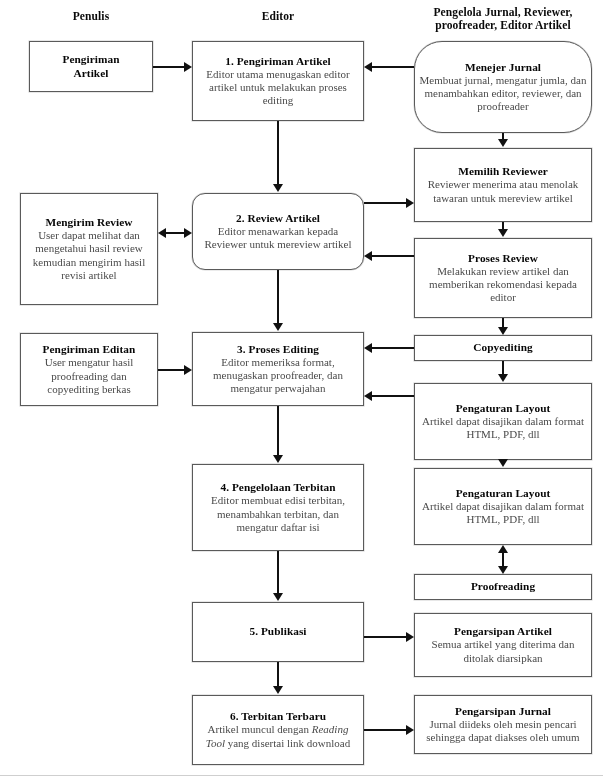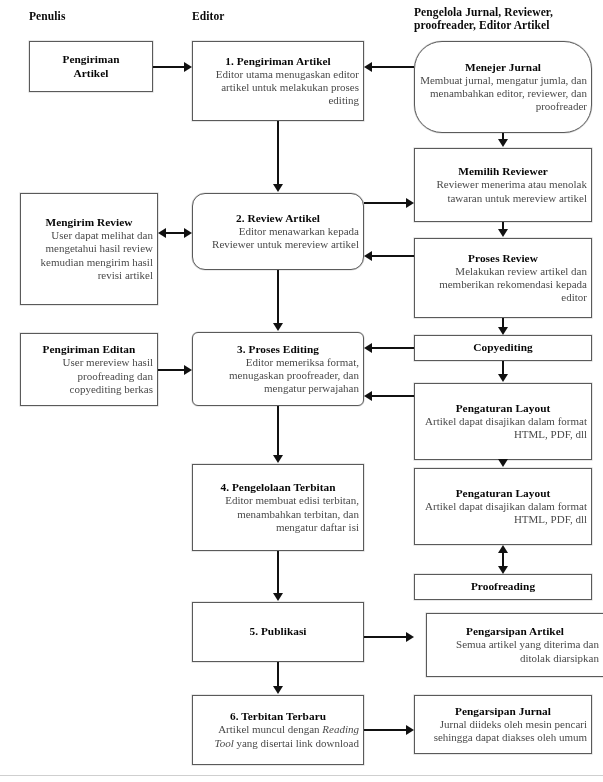--- a/index.html
+++ b/index.html
@@ -13,21 +13,21 @@
     height:782px;
     background:#ffffff;
     overflow:hidden;
   }
   
   .col-head{
     position:absolute;
     font-weight:bold;
     font-size:11.5px;
     line-height:13px;
-    text-align:left;
+    text-align:center;
     color:#0a0a0a;
     letter-spacing:.1px;
   }
   
   .box{
     position:absolute;
     box-sizing:border-box;
     border:1.4px solid #5a5a5a;
     background:#ffffff;
     box-shadow:0 0 0 0.6px #d8d8d8;
@@ -43,21 +43,20 @@
     font-size:11.3px;
     line-height:13.2px;
     color:#070707;
     letter-spacing:.05px;
   }
   .box .bdy{
     font-size:11px;
     line-height:13.2px;
     color:#4a4a4a;
     margin-top:0px;
-    text-align:right;
   }
   .box .bdy i{font-style:italic;}
   
   .ln{
     position:absolute;
     background:#111;
   }
   .ln.h{height:1.8px;}
   .ln.v{width:1.8px;}
   .ah{ 
@@ -107,34 +106,34 @@
     <div class="ttl">Artikel</div>
   </div>
 
   <div class="box" style="left:20px; top:193px; width:138px; height:112px;">
     <div class="ttl">Mengirim Review</div>
     <div class="bdy">User dapat melihat dan mengetahui hasil review kemudian mengirim hasil revisi artikel</div>
   </div>
 
   <div class="box" style="left:20px; top:333px; width:138px; height:73px;">
     <div class="ttl">Pengiriman Editan</div>
-    <div class="bdy">User mereview hasil proofreading dan copyediting berkas</div>
+    <div class="bdy">User mengatur hasil proofreading dan copyediting berkas</div>
   </div>
 
   <div class="box" style="left:192px; top:41px; width:172px; height:80px;">
     <div class="ttl">1. Pengiriman Artikel</div>
     <div class="bdy">Editor utama menugaskan editor artikel untuk melakukan proses editing</div>
   </div>
 
   <div class="box" style="left:192px; top:193px; width:172px; height:77px;border-radius:13px;">
     <div class="ttl">2. Review Artikel</div>
     <div class="bdy">Editor menawarkan kepada Reviewer untuk mereview artikel</div>
   </div>
 
-  <div class="box" style="left:192px; top:332px; width:172px; height:74px;border-radius:6px;">
+  <div class="box" style="left:192px; top:332px; width:172px; height:74px;">
     <div class="ttl">3. Proses Editing</div>
     <div class="bdy">Editor memeriksa format, menugaskan proofreader, dan mengatur perwajahan</div>
   </div>
 
   <div class="box" style="left:192px; top:464px; width:172px; height:87px;">
     <div class="ttl">4. Pengelolaan Terbitan</div>
     <div class="bdy">Editor membuat edisi terbitan, menambahkan terbitan, dan mengatur daftar isi</div>
   </div>
 
   <div class="box" style="left:192px; top:602px; width:172px; height:60px;gap:36px;">
@@ -174,21 +173,21 @@
 
   <div class="box" style="left:414px; top:468px; width:178px; height:77px;">
     <div class="ttl">Pengaturan Layout</div>
     <div class="bdy">Artikel dapat disajikan dalam format HTML, PDF, dll</div>
   </div>
 
   <div class="box" style="left:414px; top:574px; width:178px; height:26px;">
     <div class="ttl">Proofreading</div>
   </div>
 
-  <div class="box" style="left:414px; top:613px; width:178px; height:64px;margin-left:12px;">
+  <div class="box" style="left:414px; top:613px; width:178px; height:64px;">
     <div class="ttl">Pengarsipan Artikel</div>
     <div class="bdy">Semua artikel yang diterima dan ditolak diarsipkan</div>
   </div>
 
   <div class="box" style="left:414px; top:695px; width:178px; height:59px;">
     <div class="ttl">Pengarsipan Jurnal</div>
     <div class="bdy">Jurnal diideks oleh mesin pencari sehingga dapat diakses oleh umum</div>
   </div>
 
   <div class="ln h" style="left:153px; top:66px; width:31px;"></div>

